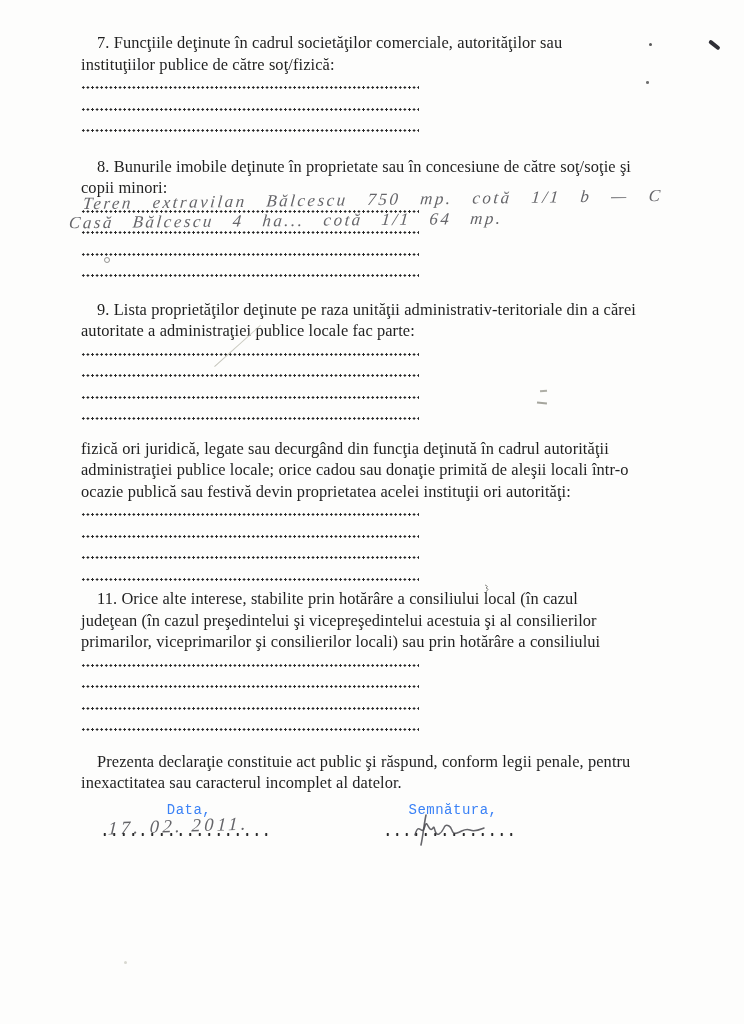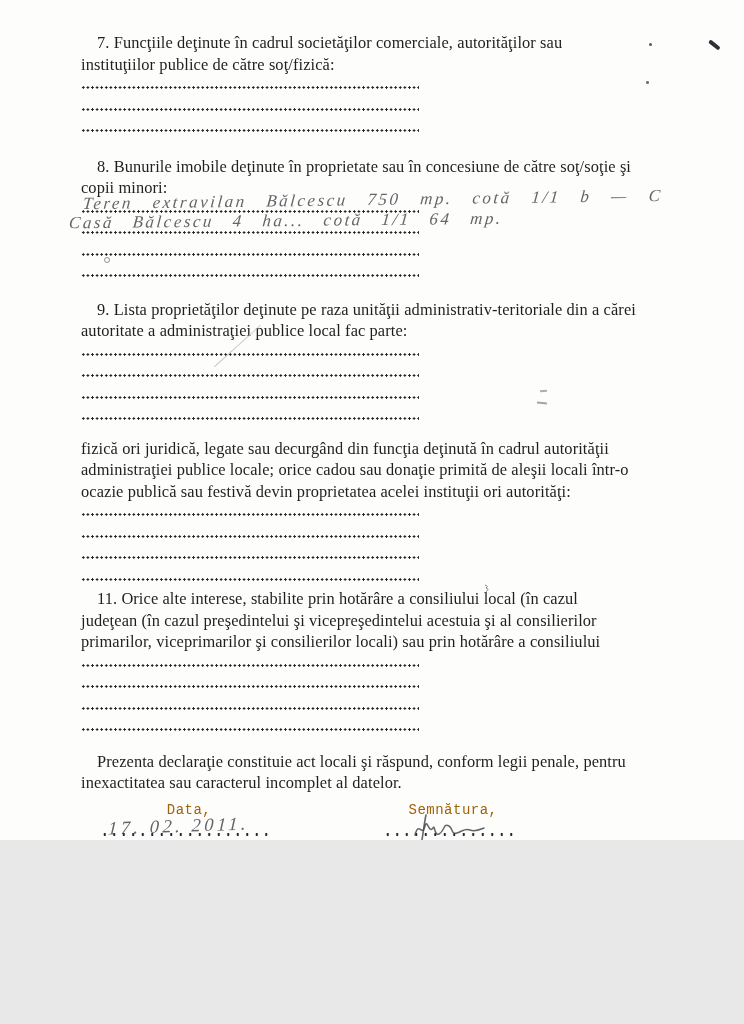--- a/index.html
+++ b/index.html
@@ -1,18 +1,18 @@
 <!DOCTYPE html>
 <html><head>
 <meta charset="utf-8">
 <style>
   html,body{margin:0;padding:0;background:#e8e8e8;}
   .page{
     position:relative;
-    width:744px;height:840px;
+    width:744px;height:1024px;
     background:#fdfdfc;
     overflow:hidden;
     font-family:"Liberation Serif","DejaVu Serif",serif;
     color:#1f1f1f;
   }
   .content{
     position:absolute;
     left:81px;top:32px;
     width:620px;
   }
@@ -59,21 +59,21 @@
   
   .sig-row{
     display:flex;align-items:flex-start;
     margin-top:8px;
   }
   .sig-col{ }
   .date-col{ margin-left:19px;width:178px; }
   .sign-col{ margin-left:105px;width:140px; }
   .sig-label{
     font-family:"Liberation Mono","DejaVu Sans Mono",monospace;
-    font-size:14px;color:#a16207;letter-spacing:.5px;
+    font-size:14px;color:#3b82f6;letter-spacing:.5px;
     text-align:center;height:18px;
   }
   .sig-fill{ position:relative;height:26px; }
   .sig-dots{
     position:absolute;left:0;top:0;height:22px;
     background-image:radial-gradient(circle, #2a2a2a 1.15px, rgba(0,0,0,0) 1.45px);
     background-size:9.5px 3px;background-repeat:repeat-x;background-position:0 13px;
   }
   .date-dots{ width:172px; }
   .sign-dots{ width:132px; }
@@ -116,21 +116,21 @@
         <div class="dots"></div>
         <div class="dots"></div>
         <div class="dots"></div>
         <div class="hw hw8a">Teren extravilan Bălcescu 750 mp. cotă 1/1 b — C</div>
         <div class="hw hw8b">Casă Bălcescu 4 ha... cotă 1/1 64 mp.</div>
       </div>
     </section>
 
     <section class="sec m14">
       <div class="ln indent">9. Lista proprietăţilor deţinute pe raza unităţii administrativ-teritoriale din a cărei</div>
-      <div class="ln">autoritate a administraţiei publice local fac parte:</div>
+      <div class="ln">autoritate a administraţiei publice locale fac parte:</div>
       <div class="dots"></div>
       <div class="dots"></div>
       <div class="dots"></div>
       <div class="dots"></div>
     </section>
 
     <section class="sec m10">
       <div class="ln">fizică ori juridică, legate sau decurgând din funcţia deţinută în cadrul autorităţii</div>
       <div class="ln">administraţiei publice locale; orice cadou sau donaţie primită de aleşii locali într-o</div>
       <div class="ln">ocazie publică sau festivă devin proprietatea acelei instituţii ori autorităţi:</div>
@@ -144,21 +144,21 @@
       <div class="ln indent">11. Orice alte interese, stabilite prin hotărâre a consiliului local (în cazul</div>
       <div class="ln">judeţean (în cazul preşedintelui şi vicepreşedintelui acestuia şi al consilierilor</div>
       <div class="ln">primarilor, viceprimarilor şi consilierilor locali) sau prin hotărâre a consiliului</div>
       <div class="dots"></div>
       <div class="dots"></div>
       <div class="dots"></div>
       <div class="dots"></div>
     </section>
 
     <section class="sec m12 closing">
-      <div class="ln indent">Prezenta declaraţie constituie act locali şi răspund, conform legii penale, pentru</div>
+      <div class="ln indent">Prezenta declaraţie constituie act public şi răspund, conform legii penale, pentru</div>
       <div class="ln">inexactitatea sau caracterul incomplet al datelor.</div>
     </section>
 
     <div class="sig-row">
       <div class="sig-col date-col">
         <div class="sig-label">Data,</div>
         <div class="sig-fill">
           <div class="sig-dots date-dots"></div>
           <div class="hw date-hw">17. 02. 2011.</div>
         </div>

